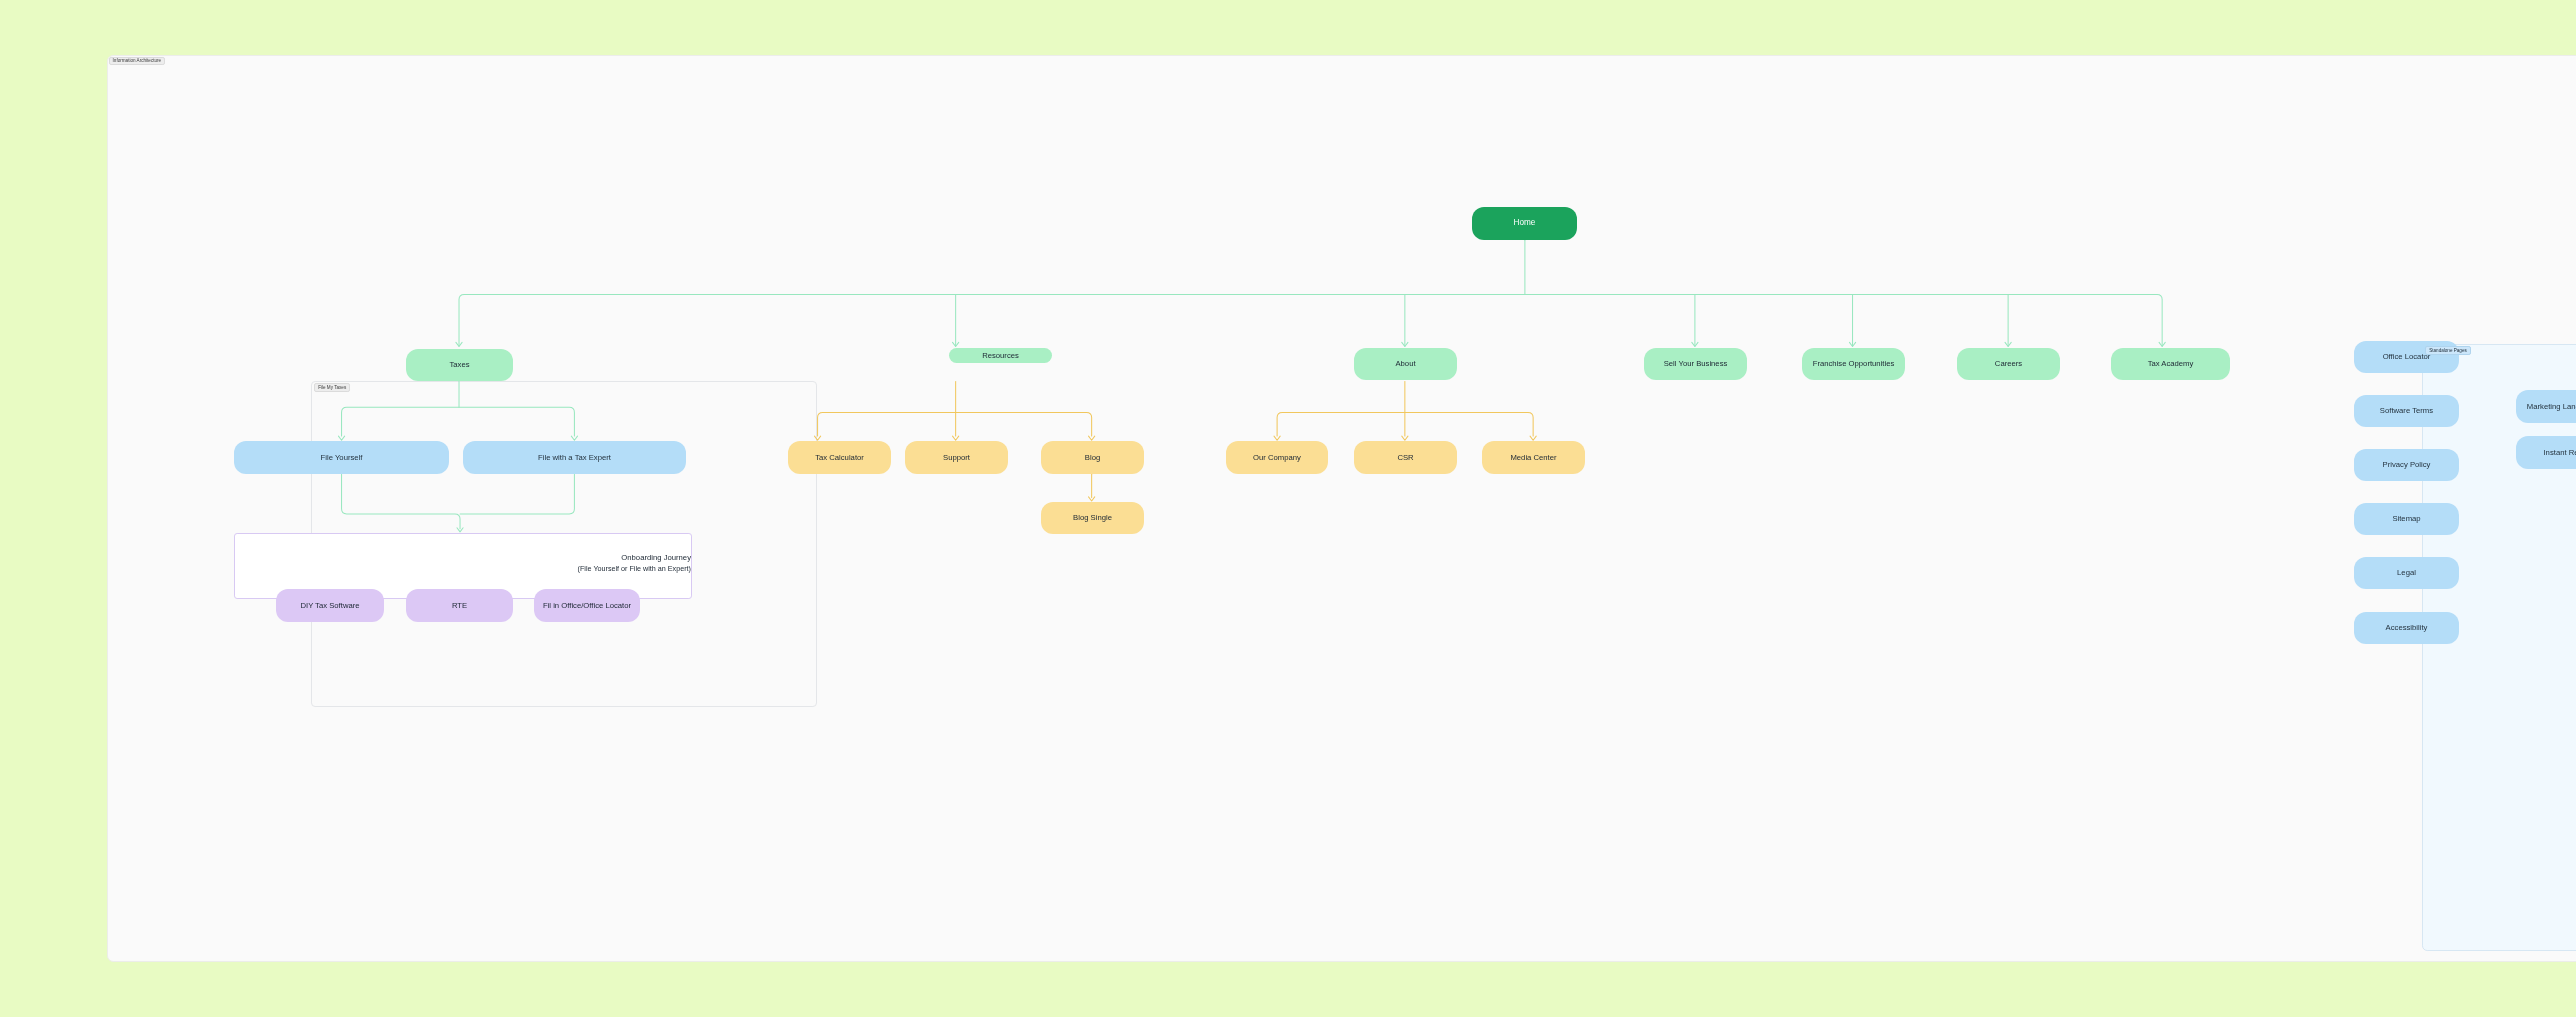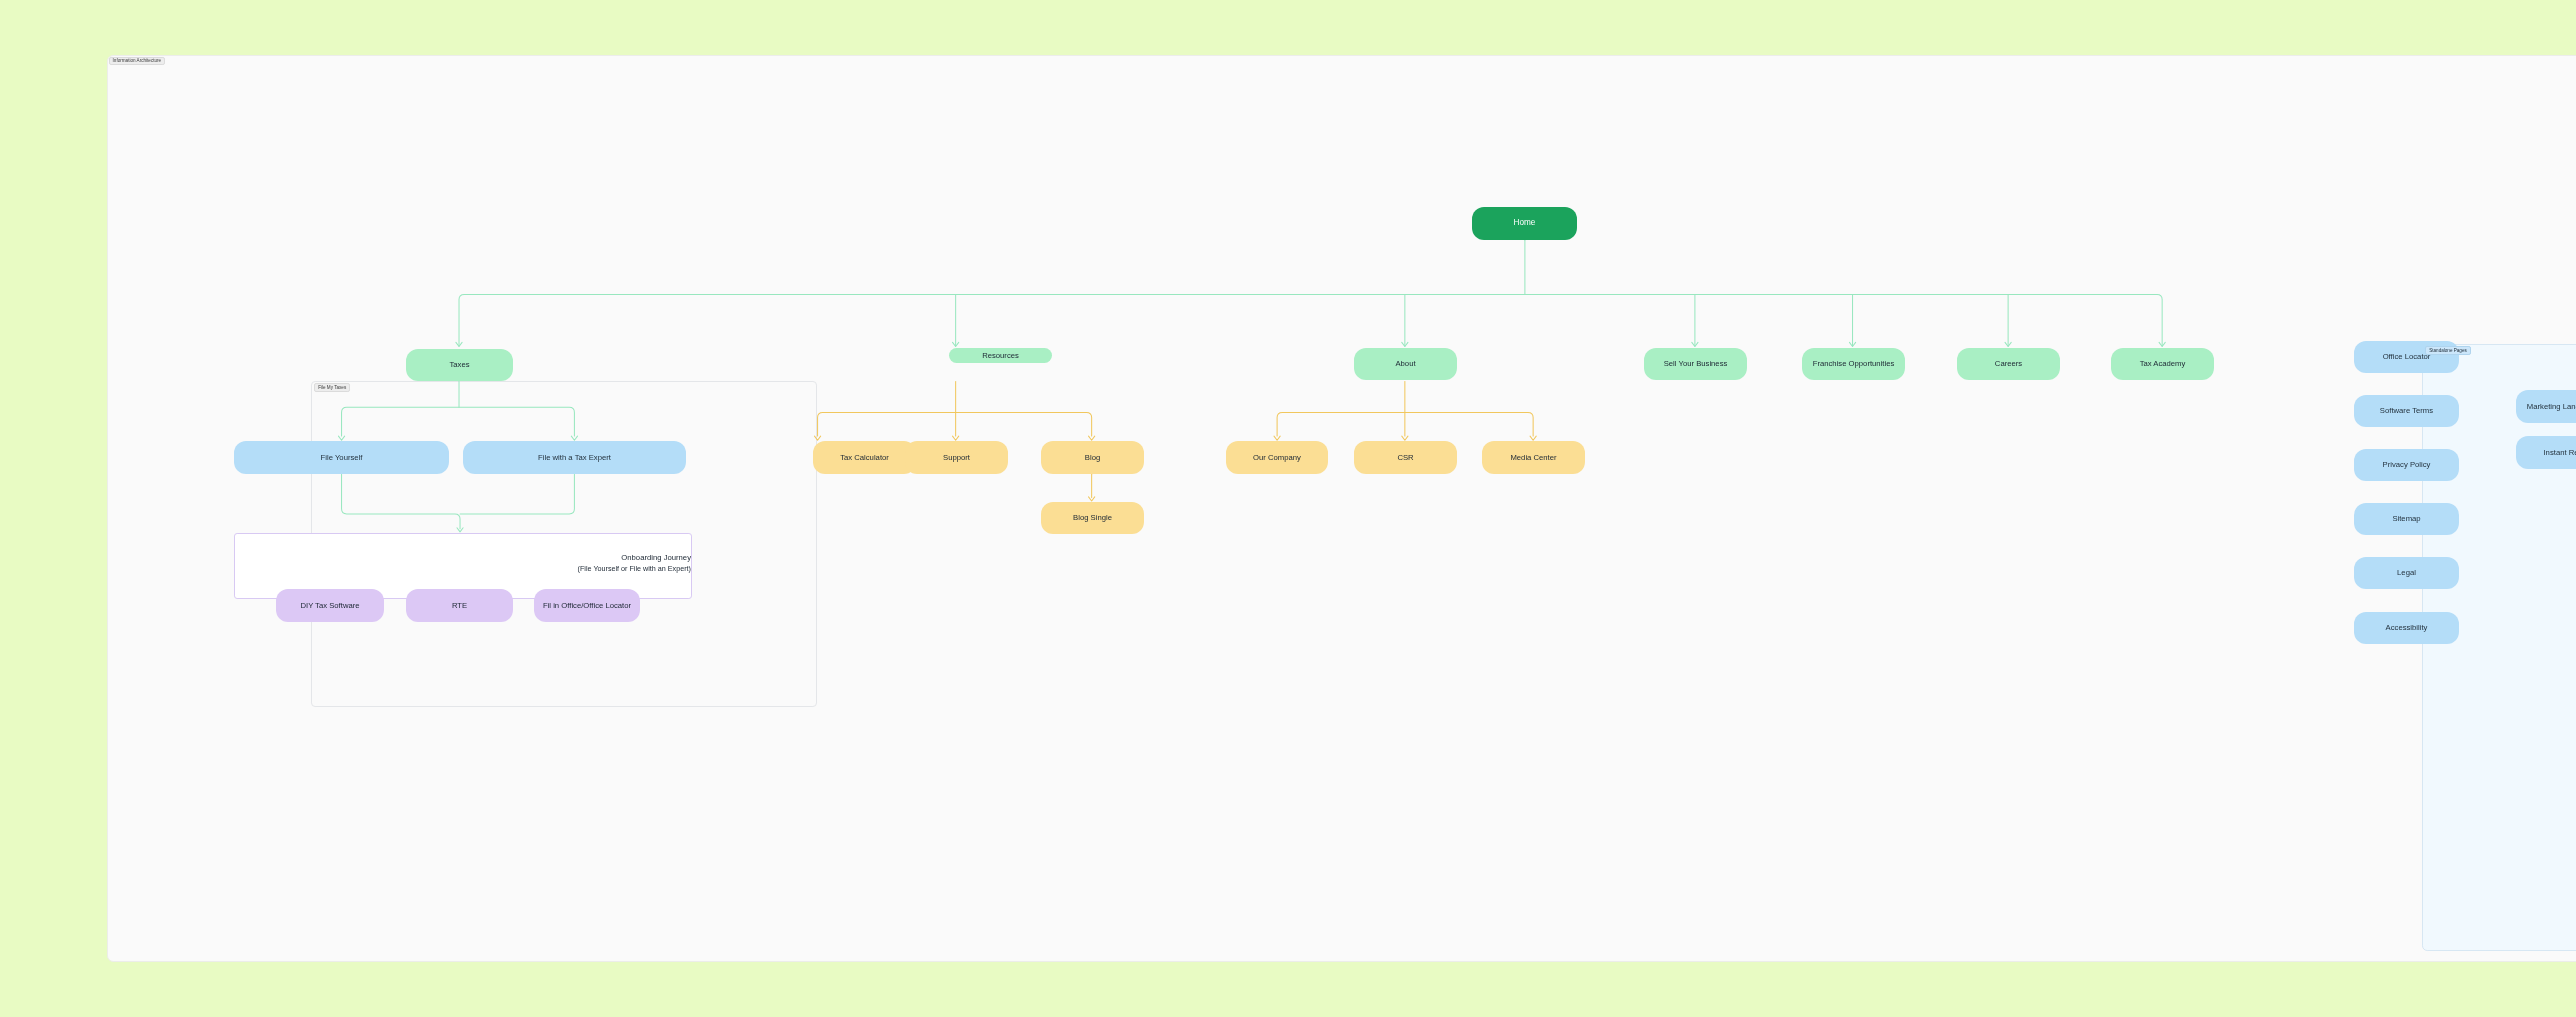--- a/index.html
+++ b/index.html
@@ -97,27 +97,27 @@
   </div>
 
   <div id="nodes">
       <div class="node green-dark" style="left: 1472px; top: 207px; width: 105px; height: 33px;">Home</div>
       <div class="node green" style="left: 406px; top: 349px; width: 107px; height: 32px;">Taxes</div>
       <div class="node green" style="left: 905px; top: 348px; width: 103px; height: 15px; margin-left: 44px;">Resources</div>
       <div class="node green" style="left: 1354px; top: 348px; width: 103px; height: 32px;">About</div>
       <div class="node green" style="left: 1644px; top: 348px; width: 103px; height: 32px;">Sell Your Business</div>
       <div class="node green" style="left: 1802px; top: 348px; width: 103px; height: 32px;">Franchise Opportunities</div>
       <div class="node green" style="left: 1957px; top: 348px; width: 103px; height: 32px;">Careers</div>
-      <div class="node green" style="left: 2111px; top: 348px; width: 103px; height: 32px;">Tax Academy</div>
+      <div class="node green" style="left: 2111px; top: 348px; width: 119px; height: 32px;">Tax Academy</div>
       <div class="node blue" style="left: 234px; top: 441px; width: 215px; height: 33px;">File Yourself</div>
       <div class="node blue" style="left: 463px; top: 441px; width: 223px; height: 33px;">File with a Tax Expert</div>
       <div class="node purple" style="left: 276px; top: 589px; width: 108px; height: 33px;">DIY Tax Software</div>
       <div class="node purple" style="left: 406px; top: 589px; width: 107px; height: 33px;">RTE</div>
       <div class="node purple" style="left: 534px; top: 589px; width: 106px; height: 33px;">Fil in Office/Office Locator</div>
-      <div class="node yellow" style="left: 813px; top: 441px; width: 103px; height: 33px;">Tax Calculator</div>
+      <div class="node yellow" style="left: 788px; top: 441px; width: 103px; height: 33px;">Tax Calculator</div>
       <div class="node yellow" style="left: 905px; top: 441px; width: 103px; height: 33px;">Support</div>
       <div class="node yellow" style="left: 1041px; top: 441px; width: 103px; height: 33px;">Blog</div>
       <div class="node yellow" style="left: 1041px; top: 502px; width: 103px; height: 32px;">Blog Single</div>
       <div class="node yellow" style="left: 1226px; top: 441px; width: 102px; height: 33px;">Our Company</div>
       <div class="node yellow" style="left: 1354px; top: 441px; width: 103px; height: 33px;">CSR</div>
       <div class="node yellow" style="left: 1482px; top: 441px; width: 103px; height: 33px;">Media Center</div>
       <div class="node blue" style="left: 2354px; top: 341px; width: 105px; height: 32px;">Office Locator</div>
       <div class="node blue" style="left: 2354px; top: 395px; width: 105px; height: 32px;">Software Terms</div>
       <div class="node blue" style="left: 2354px; top: 449px; width: 105px; height: 32px;">Privacy Policy</div>
       <div class="node blue" style="left: 2354px; top: 503px; width: 105px; height: 32px;">Sitemap</div>

